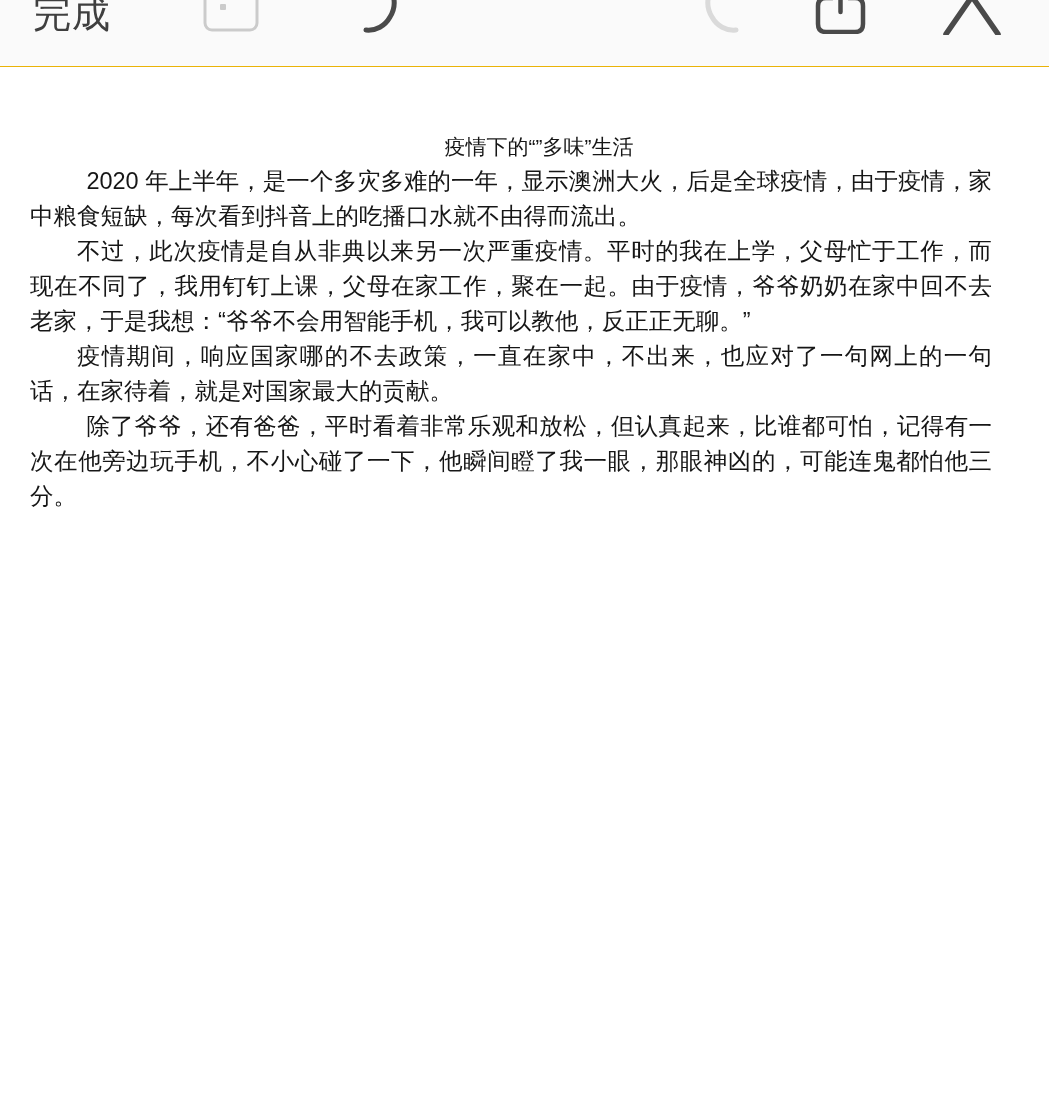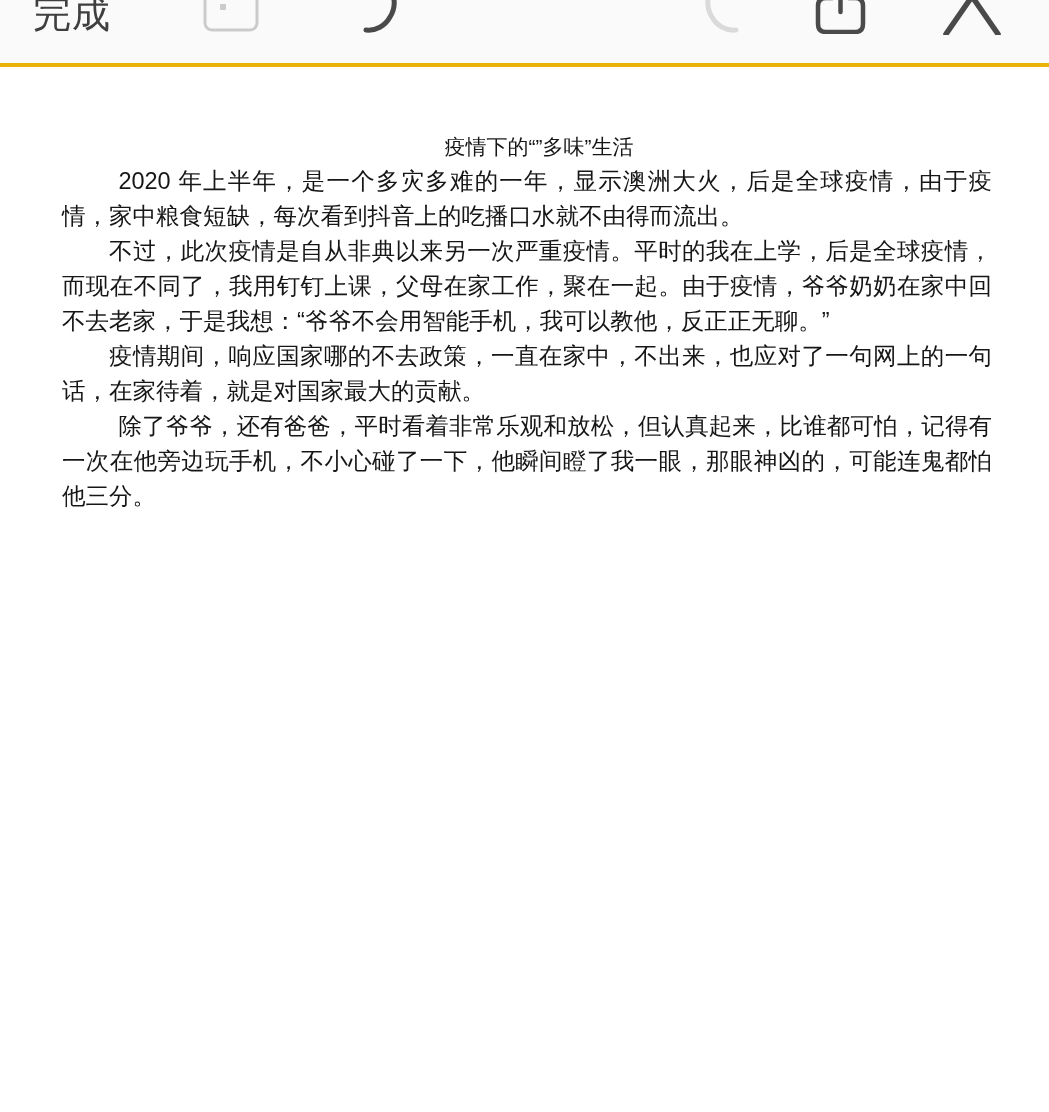--- a/index.html
+++ b/index.html
@@ -9,21 +9,21 @@
     background: #ffffff;
     overflow: hidden;
   }
 
   
   .toolbar {
     position: relative;
     width: 1049px;
     height: 67px;
     background: #fafafa;
-    border-bottom: 4px solid #eab308;
+    border-bottom: 1px solid #eab308;
     overflow: hidden;
   }
   .tb { position: absolute; background: none; border: none; padding: 0; cursor: pointer; }
   .done-btn {
     left: 33px; top: -11px;
     font-family: "Liberation Sans", sans-serif;
     font-size: 38px; font-weight: 500;
     color: #3f3f3f; letter-spacing: 1px;
     white-space: nowrap;
   }
@@ -48,21 +48,20 @@
     line-height: 35px;
     padding-left: 56px;
   }
   .doc-body p {
     font-size: 23.5px;
     color: #161616;
     line-height: 35px;
     text-align: justify;
     text-indent: 2em;
     word-break: break-all;
-    margin-left: 32px;
   }
   .doc-body p:nth-of-type(1),
   .doc-body p:nth-of-type(4),
   .doc-body p:nth-of-type(5) { text-indent: 2.4em; }
 </style>
 </head>
 <body>
 
 <div class="toolbar">
 
@@ -102,18 +101,18 @@
   </span>
 
 </div>
 
 <div class="doc">
 
   <div class="doc-title">疫情下的“”多味”生活</div>
 
   <div class="doc-body">
     <p>2020 年上半年，是一个多灾多难的一年，显示澳洲大火，后是全球疫情，由于疫情，家中粮食短缺，每次看到抖音上的吃播口水就不由得而流出。</p>
-    <p>不过，此次疫情是自从非典以来另一次严重疫情。平时的我在上学，后是全球疫情，而现在不同了，我用钉钉上课，父母在家工作，聚在一起。由于疫情，爷爷奶奶在家中回不去老家，于是我想：“爷爷不会用智能手机，我可以教他，反正正无聊。”</p>
+    <p>不过，此次疫情是自从非典以来另一次严重疫情。平时的我在上学，父母忙于工作，而现在不同了，我用钉钉上课，父母在家工作，聚在一起。由于疫情，爷爷奶奶在家中回不去老家，于是我想：“爷爷不会用智能手机，我可以教他，反正正无聊。”</p>
     <p>疫情期间，响应国家哪的不去政策，一直在家中，不出来，也应对了一句网上的一句话，在家待着，就是对国家最大的贡献。</p>
     <p>除了爷爷，还有爸爸，平时看着非常乐观和放松，但认真起来，比谁都可怕，记得有一次在他旁边玩手机，不小心碰了一下，他瞬间瞪了我一眼，那眼神凶的，可能连鬼都怕他三分。</p>
   </div>
 
 </div>
 
 </body></html>

